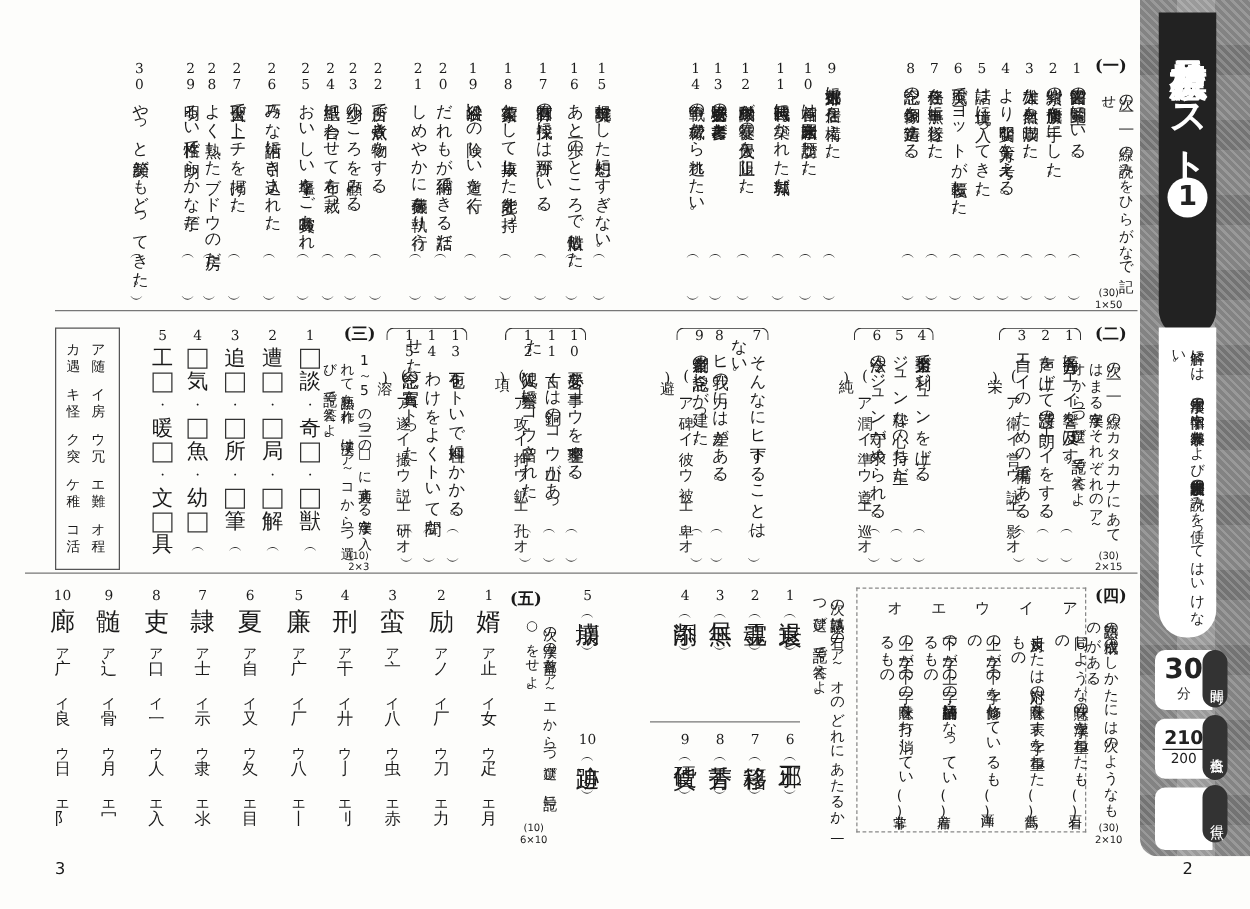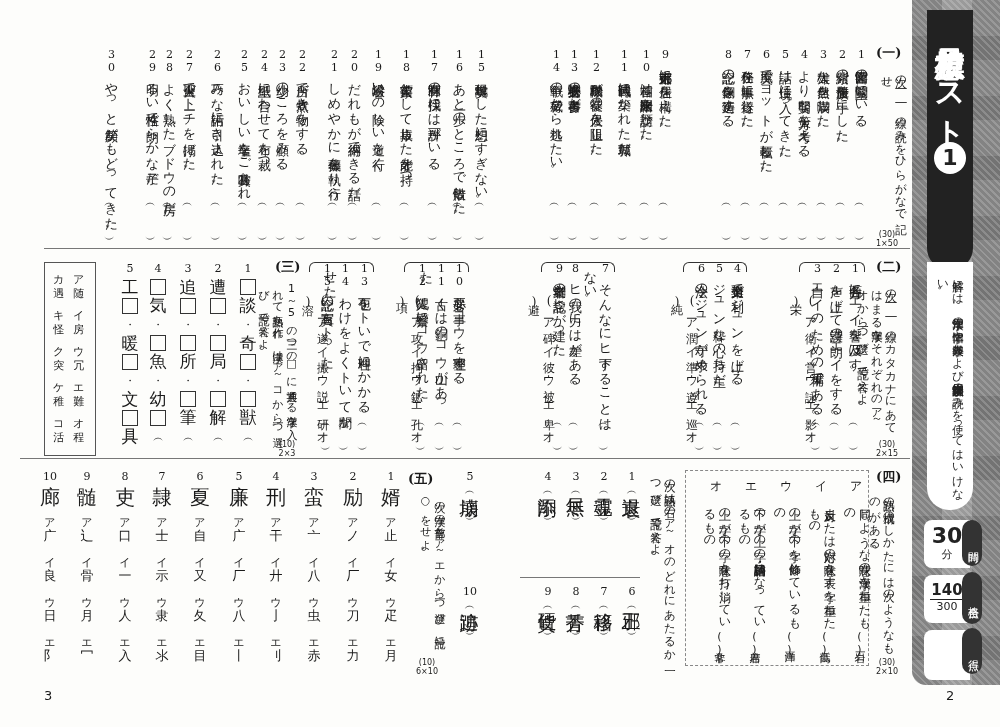--- a/index.html
+++ b/index.html
@@ -61,22 +61,22 @@
 
   <div class="scorebox" style="top:520px;">
     <div style="font-size:22px;font-weight:bold;line-height:26px;padding-top:3px;">30</div>
     <div style="font-size:11px;line-height:12px;">分</div>
   </div>
   <div class="scoretag" style="top:520px;">
       <span class="vt">時間</span>
     </div>
 
   <div class="scorebox" style="top:575px;">
-    <div style="font-size:15px;font-weight:bold;line-height:18px;padding-top:6px;border-bottom:1px solid #222;margin:0 6px;">140</div>
-    <div style="font-size:11px;line-height:14px;">300</div>
+    <div style="font-size:15px;font-weight:bold;line-height:18px;padding-top:6px;border-bottom:1px solid #222;margin:0 6px;">210</div>
+    <div style="font-size:11px;line-height:14px;">200</div>
   </div>
   <div class="scoretag" style="top:572px;height:52px;">
       <span class="vt">合格点</span>
     </div>
 
   <div class="scorebox" style="top:630px;height:50px;">
     <div></div>
   </div>
   <div class="scoretag" style="top:628px;">
       <span class="vt">得点</span>

